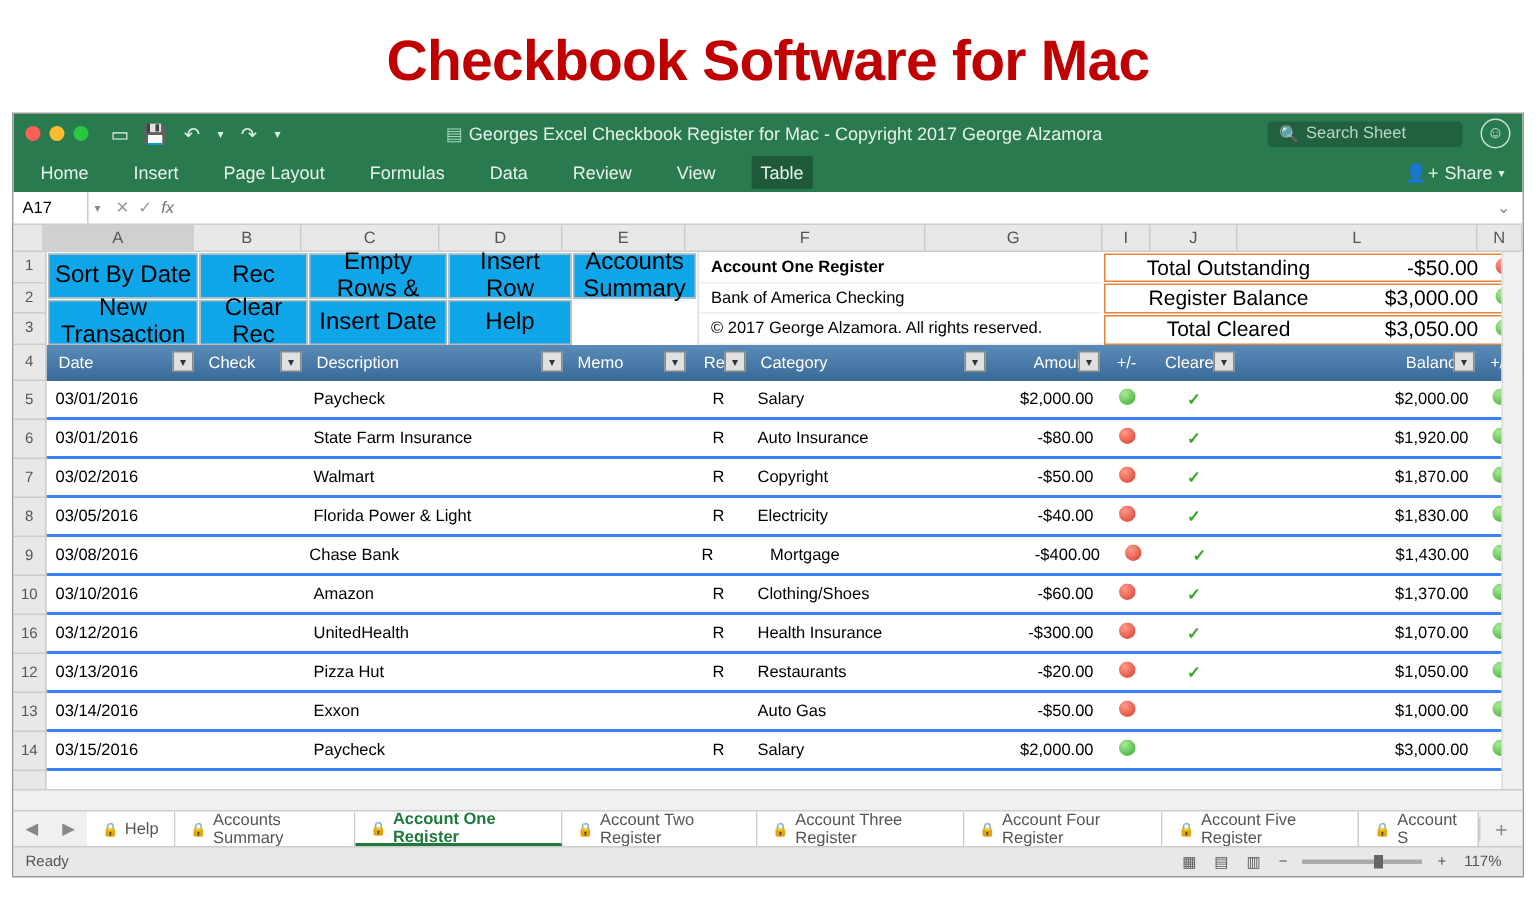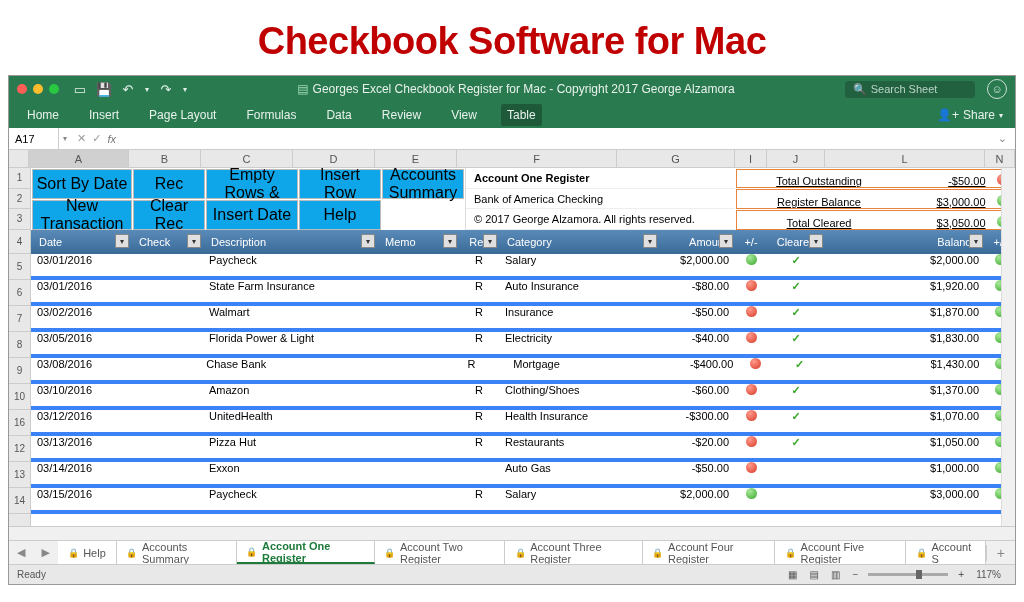--- a/index.html
+++ b/index.html
@@ -34,31 +34,31 @@
 .row-headers { width: 22px; background: #e8e8e8; border-right: 1px solid #ccc; font-size: 10px; color: #555; }
 .rh { border-bottom: 1px solid #ccc; text-align: center; display: flex; align-items: center; justify-content: center; }
 .content { flex: 1; overflow-y: auto; position: relative; }
 .top-panel { display: flex; height: 62px; }
 .btn-grid { display: grid; grid-template-columns: 100px 72px 92px 82px 82px; grid-template-rows: 30px 30px; gap: 1px; padding: 1px; }
 .xl-btn { background: #0ea5e9; border: 1px solid #bbb; font-size: 16px; display: flex; align-items: center; justify-content: center; text-align: center; padding: 2px; line-height: 1.1; cursor: pointer; }
 .info-col { flex: 1; display: flex; flex-direction: column; font-size: 11px; border-left: 1px solid #ddd; }
 .info-cell { flex: 1; padding: 3px 8px; border-bottom: 1px solid #eee; display: flex; align-items: center; }
 .info-cell.bold { font-weight: 600; }
 .summary { width: 280px; display: flex; flex-direction: column; }
-.sum-row { flex: 1; display: flex; border: 1px solid #e8833b; margin: 0.5px; align-items: flex-end; font-size: 11px; text-decoration: underline; }
+.sum-row { flex: 1; display: flex; border: 1px solid #e8833b; margin: 0.5px; align-items: flex-start; font-size: 14px; }
 .sum-row .lbl { flex: 1; text-align: center; }
 .sum-row .val { width: 90px; text-align: right; padding-right: 6px; }
 .sum-row .ind { width: 22px; text-align: center; }
 .ind-dot { width: 11px; height: 11px; border-radius: 50%; display: inline-block; }
 .ind-red { background: radial-gradient(circle at 35% 30%, #ff9a8a, #d83a2a); }
 .ind-green { background: radial-gradient(circle at 35% 30%, #a8e89a, #3aa82a); }
 .table-hdr { display: flex; background: linear-gradient(#5a8ab8, #3a6a98); color: #fff; height: 24px; font-size: 11px; align-items: center; }
 .th { padding: 0 4px; display: flex; align-items: center; position: relative; height: 100%; }
 .th .drop { position: absolute; right: 2px; top: 4px; width: 14px; height: 14px; background: #e0e0e0; border: 1px solid #888; font-size: 8px; color: #333; display: flex; align-items: center; justify-content: center; }
-.data-row { display: flex; height: 26px; border-bottom: 4px solid #3b82f6; font-size: 11px; align-items: flex-start; }
+.data-row { display: flex; height: 26px; border-bottom: 2px solid #3b82f6; font-size: 11px; align-items: center; }
 .td { padding: 0 6px; overflow: hidden; white-space: nowrap; }
 .td-r { text-align: right; }
 .td-c { text-align: center; }
 .check { color: #3aa82a; font-weight: bold; }
 .sheet-tabs { display: flex; align-items: center; height: 24px; background: #f0f0f0; border-top: 1px solid #ccc; font-size: 11px; }
 .st-nav { padding: 0 8px; color: #888; cursor: pointer; }
 .st-tab { padding: 3px 10px; border-right: 1px solid #ccc; display: flex; align-items: center; gap: 4px; cursor: pointer; background: #fff; color: #555; height: 100%; }
 .st-tab.active { color: #1e7a3a; font-weight: bold; border-bottom: 2px solid #1e7a3a; }
 .lock { font-size: 9px; color: #888; }
 .st-add { padding: 0 10px; color: #888; font-size: 14px; cursor: pointer; border-left: 1px solid #ccc; }
@@ -269,21 +269,21 @@
             <div class="td td-c" style="width: 58px;"><span class="check">✓</span></div>
             <div class="td td-r" style="width: 160px;">$1,920.00</div>
             <div class="td td-c" style="width: 30px;"><span class="ind-dot ind-green"></span></div>
           </div>
           <div class="data-row">
             <div class="td " style="width: 100px;">03/02/2016</div>
             <div class="td " style="width: 72px;"></div>
             <div class="td " style="width: 174px;">Walmart</div>
             <div class="td " style="width: 82px;"></div>
             <div class="td td-c" style="width: 40px;">R</div>
-            <div class="td " style="width: 160px;">Insurance</div>
+            <div class="td " style="width: 160px;">Copyright</div>
             <div class="td td-r" style="width: 76px;">-$50.00</div>
             <div class="td td-c" style="width: 32px;"><span class="ind-dot ind-red"></span></div>
             <div class="td td-c" style="width: 58px;"><span class="check">✓</span></div>
             <div class="td td-r" style="width: 160px;">$1,870.00</div>
             <div class="td td-c" style="width: 30px;"><span class="ind-dot ind-green"></span></div>
           </div>
           <div class="data-row">
             <div class="td " style="width: 100px;">03/05/2016</div>
             <div class="td " style="width: 72px;"></div>
             <div class="td " style="width: 174px;">Florida Power &amp; Light</div>

